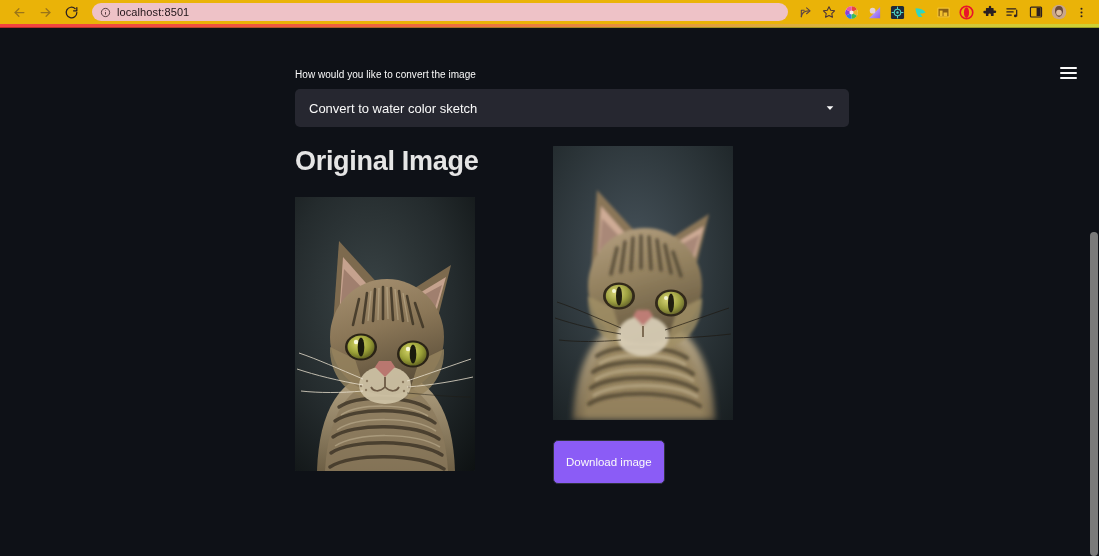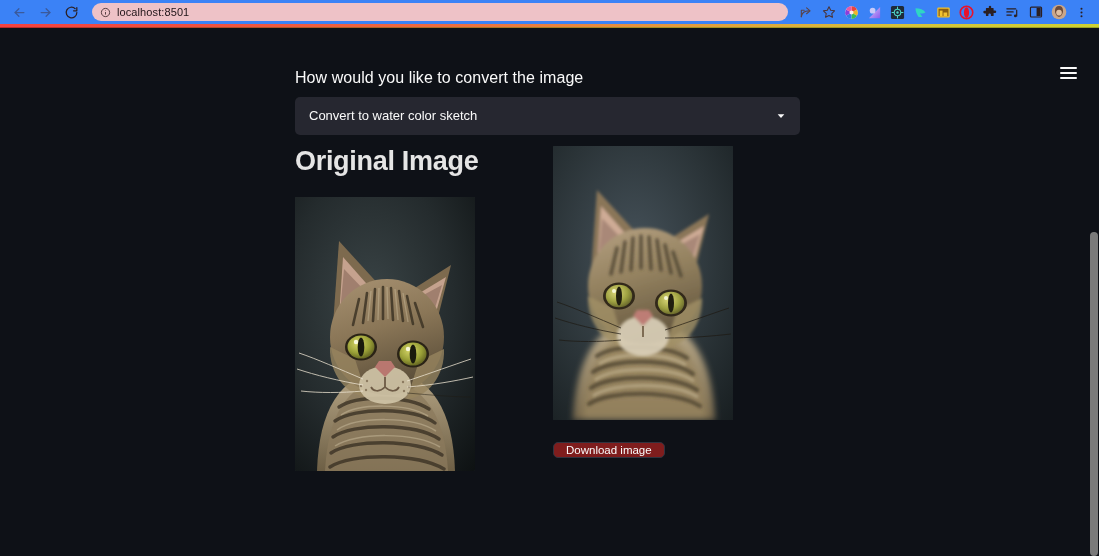--- a/index.html
+++ b/index.html
@@ -10,21 +10,21 @@
     overflow: hidden;
     background: #0e1117;
     font-family: "Liberation Sans", sans-serif;
   }
 
   
   .browser-toolbar {
     position: relative;
     width: 1099px;
     height: 24px;
-    background: #3b82f6;
+    background: #eab308;
     display: flex;
     align-items: center;
     padding: 0 6px;
   }
 
   .nav-btn {
     width: 26px; height: 22px;
     display: flex; align-items: center; justify-content: center;
     color: #3b2a2e;
     flex: none;
@@ -100,29 +100,29 @@
   }
 
   .block-container {
     position: absolute;
     left: 295px;
     top: 40px;
     width: 505px;
   }
 
   .widget-label {
-    font-size: 16px;
+    font-size: 10px;
     color: #fafafa;
     margin-bottom: 8px;
     line-height: 1.3;
     letter-spacing: 0.05px;
   }
 
   .selectbox {
-    width: 505px;
+    width: 554px;
     height: 38px;
     background: #262730;
     border-radius: 5px;
     display: flex;
     align-items: center;
     padding: 0 12px 0 14px;
     cursor: pointer;
   }
   .selectbox .value {
     flex: 1 1 auto;
@@ -165,23 +165,23 @@
     overflow: hidden;
     position: relative;
     background: #20292b;
   }
   .photo svg { display: block; width: 180px; height: 274px; }
 
   .dl-wrap { margin-top: 20px; }
   .dl-btn {
     display: inline-flex;
     align-items: center;
-    height: 16px;
+    height: 44px;
     padding: 0 12px;
-    background: #7f1d1d;
+    background: #8b5cf6;
     border: 1px solid #31333f;
     border-radius: 5px;
     color: #fafafa;
     font-size: 11.5px;
     font-family: "Liberation Sans", sans-serif;
     cursor: pointer;
     white-space: nowrap;
   }
 
   

